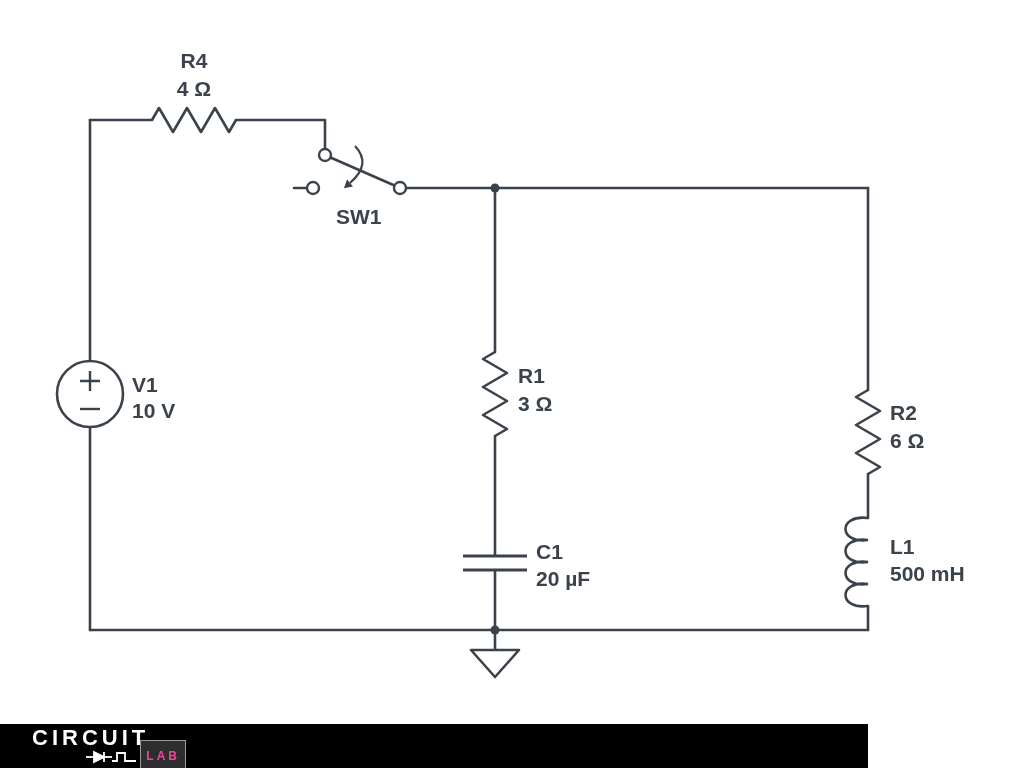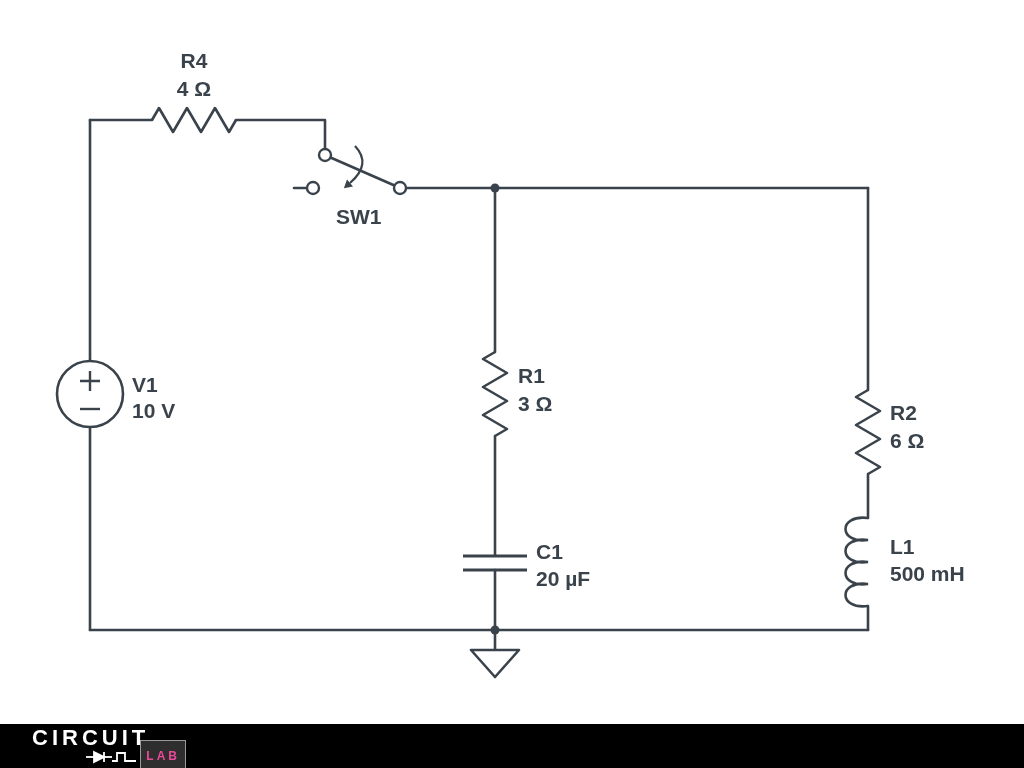--- a/index.html
+++ b/index.html
@@ -7,21 +7,21 @@
   body { background:#ffffff; font-family:"Liberation Sans", sans-serif; }
   .screen { position:relative; width:1024px; height:768px; background:#ffffff; overflow:hidden; }
   .schematic { position:absolute; top:0; left:0; display:block; }
   .schematic text {
     font-family:"Liberation Sans", sans-serif;
     font-weight:bold;
     font-size:21px;
     fill:#3a434b;
   }
   .footer {
-    position:absolute; left:0; bottom:0; width:1024px; height:44px;
+    position:absolute; left:0; bottom:0; width:868px; height:44px;
     background:#000000; display:flex; align-items:center; color:#ffffff;
   }
   .logo { width:186px; padding-left:32px; }
   .logo-top { font-size:22px; font-weight:bold; letter-spacing:4px; line-height:21px; color:#ffffff; }
   .logo-bottom { display:flex; align-items:center; justify-content:flex-end; gap:4px; height:17px; }
   .logo-wave { display:block; }
   .lab {
     font-size:12px; font-weight:bold; letter-spacing:3px;
     border:1px solid #9a9a9a; background:#2e2e2e; color:#ec4899;
     padding:8px 5px; line-height:15px;

